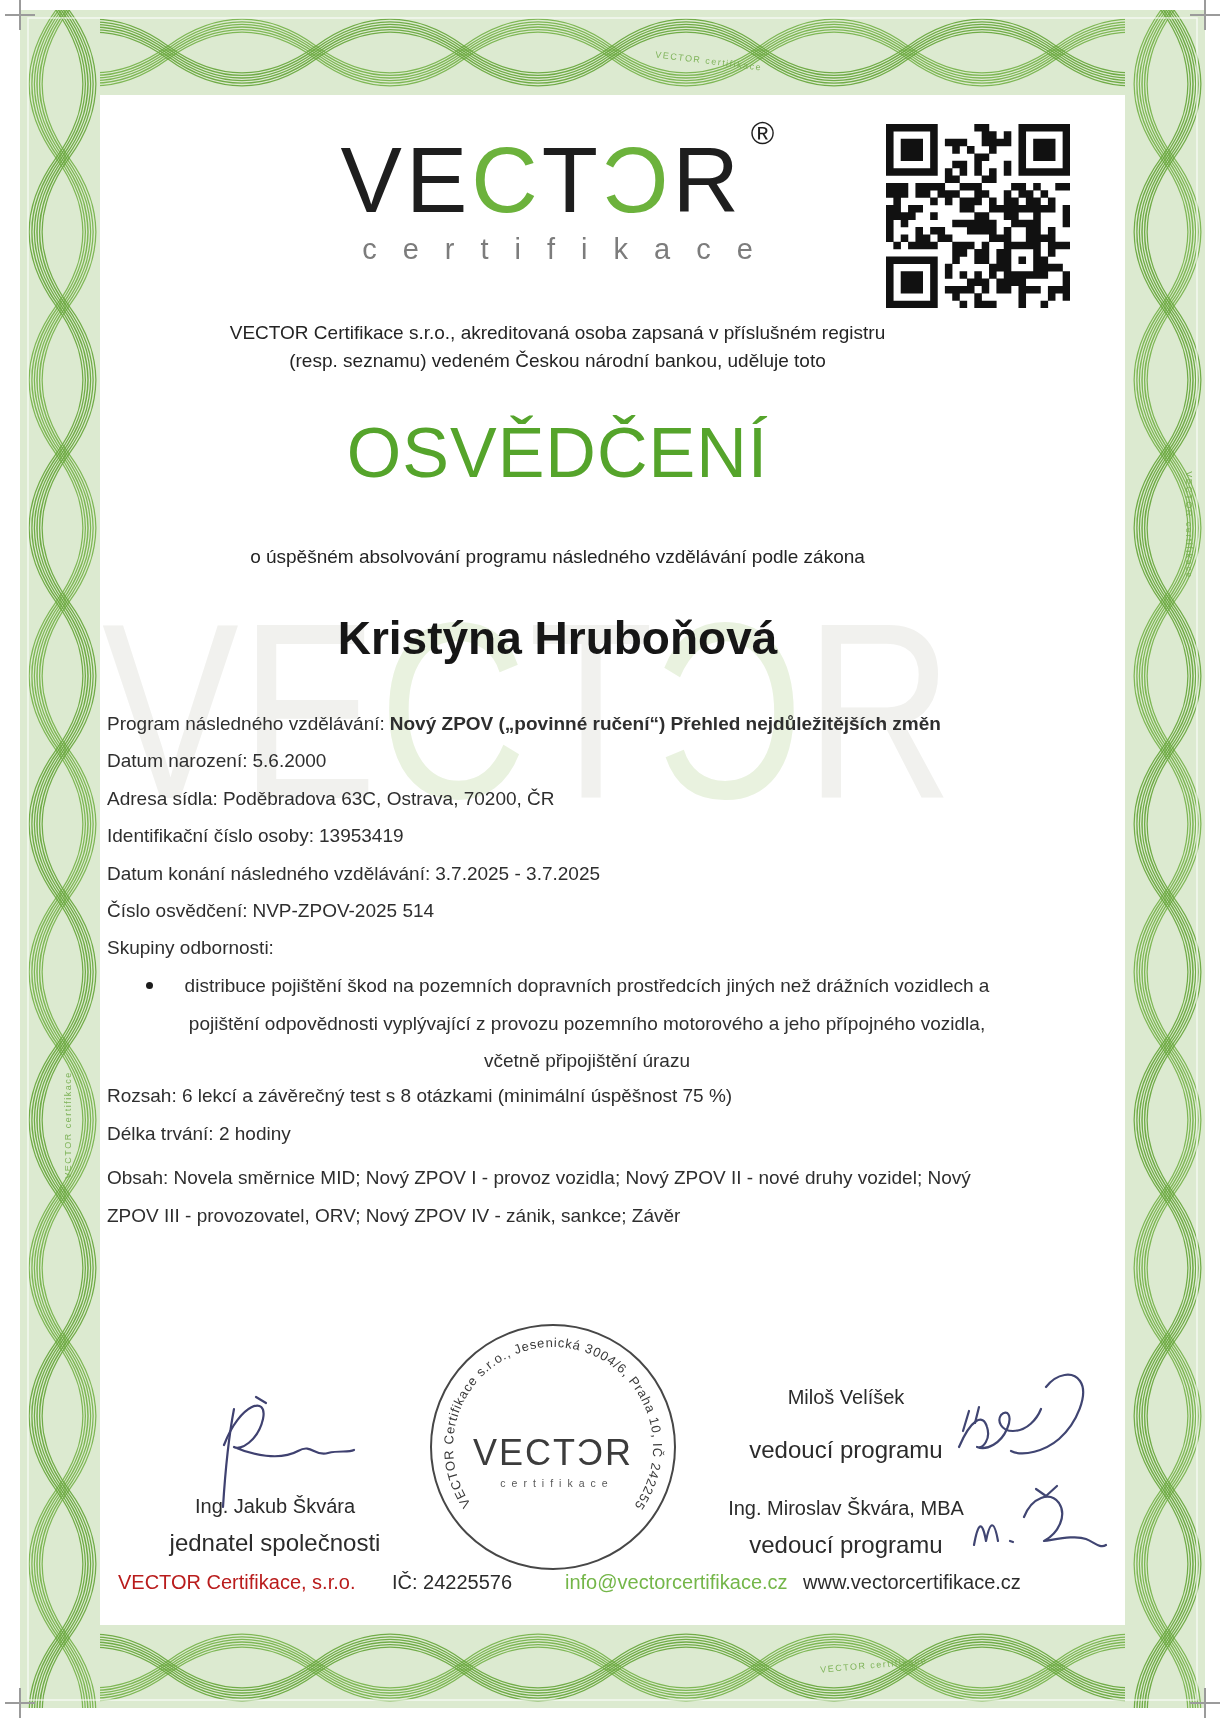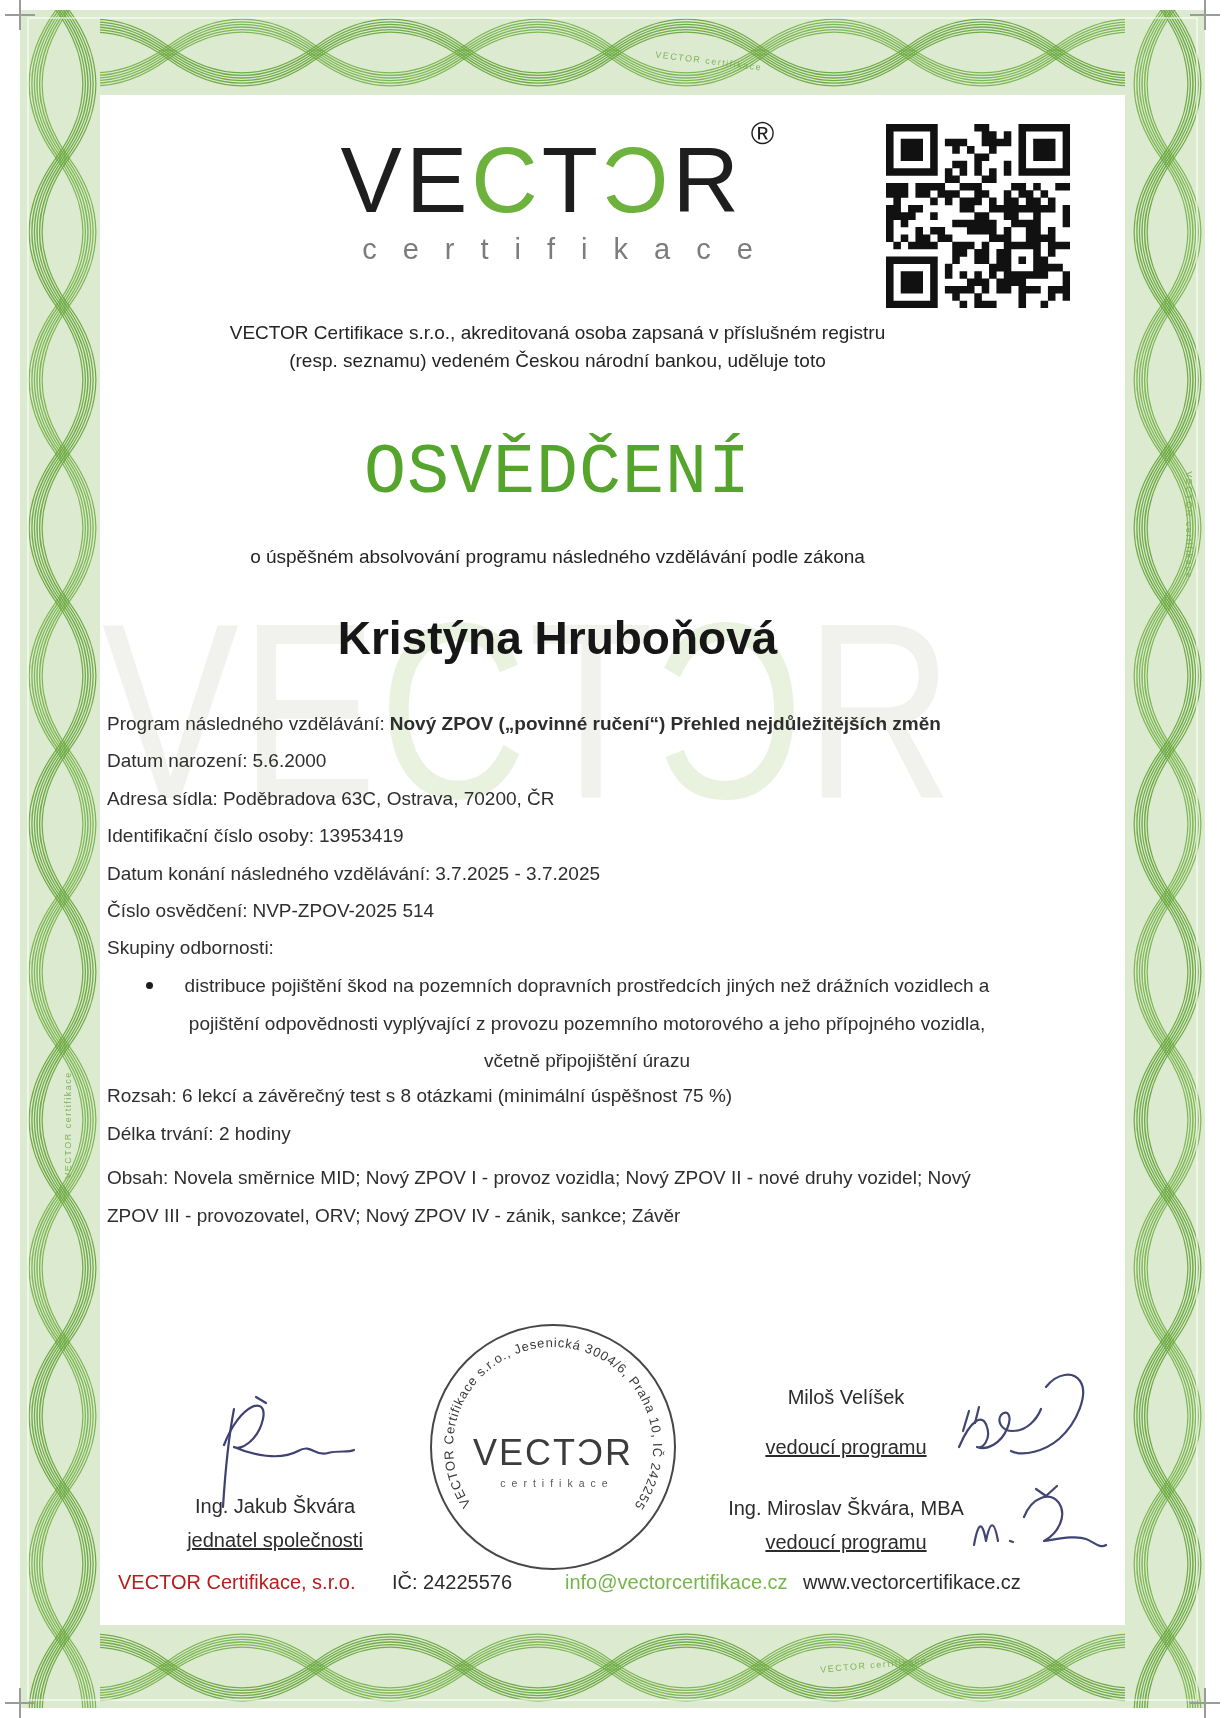--- a/index.html
+++ b/index.html
@@ -40,40 +40,40 @@
   #logo{top:22px;font-size:92px;line-height:1;letter-spacing:4px;color:#1e1e1e;white-space:nowrap;z-index:2;}
   #logo .green{color:#6cb23c;}
   #logo .reg{font-size:32px;vertical-align:68px;letter-spacing:0;margin-left:8px;color:#1e1e1e;}
   #logo-sub{top:138px;font-size:29px;letter-spacing:26px;padding-left:13px;color:#7c7c7c;z-index:2;}
 
   
   #qr-box{left:786px;top:29px;width:184px;height:184px;z-index:3;}
 
   
   #intro{top:224px;font-size:19px;line-height:27.5px;color:#242424;z-index:2;}
-  #title{top:340px;font-size:70px;line-height:1.1;color:#55a42b;letter-spacing:1px;z-index:2;font-family:Liberation Mono, monospace;}
+  #title{top:320px;font-size:70px;line-height:1.1;color:#55a42b;letter-spacing:1px;z-index:2;}
   #subtitle{top:448px;font-size:19px;line-height:28px;color:#242424;z-index:2;}
   #recipient{top:516px;font-size:46px;font-weight:bold;color:#161616;z-index:2;}
 
   
   #fields{left:7px;top:610px;width:900px;font-size:19px;z-index:2;}
   .frow{line-height:37.4px;white-space:nowrap;}
   .fvalue{margin-left:5px;}
   .frow.b .fvalue{font-weight:bold;}
 
   #bullet-row{left:63px;top:872px;width:848px;font-size:19px;line-height:37.5px;text-align:center;z-index:2;}
   .dot{position:absolute;left:-17px;top:15px;width:7px;height:7px;border-radius:50%;background:#1c1c1c;}
 
   #rozsah{left:7px;top:990px;width:900px;font-size:19px;text-align:left;z-index:2;}
   #delka{left:7px;top:1028px;width:900px;font-size:19px;text-align:left;z-index:2;}
   #obsah{left:7px;top:1064px;width:905px;font-size:19px;line-height:37.5px;text-align:left;z-index:2;}
 
   
   .sig-name{font-size:20px;color:#2b2b2b;}
-  .sig-role{font-size:20px;color:#2b2b2b;text-decoration:underline;}
+  .sig-role{font-size:24px;color:#2b2b2b;}
   #jakub-name{left:25px;top:1400px;width:300px;text-align:center;z-index:2;}
   #jakub-role{left:25px;top:1434px;width:300px;text-align:center;z-index:2;}
   #velisek-name{left:596px;top:1291px;width:300px;text-align:center;z-index:2;}
   #velisek-role{left:596px;top:1341px;width:300px;text-align:center;z-index:2;}
   #miroslav-name{left:571px;top:1402px;width:350px;text-align:center;z-index:2;}
   #miroslav-role{left:571px;top:1436px;width:350px;text-align:center;z-index:2;}
   #sig-jakub{left:100px;top:1298px;z-index:3;}
   #sig-velisek{left:853px;top:1272px;z-index:3;}
   #sig-miroslav{left:866px;top:1386px;z-index:3;}
   #stamp{left:323px;top:1222px;z-index:2;}

